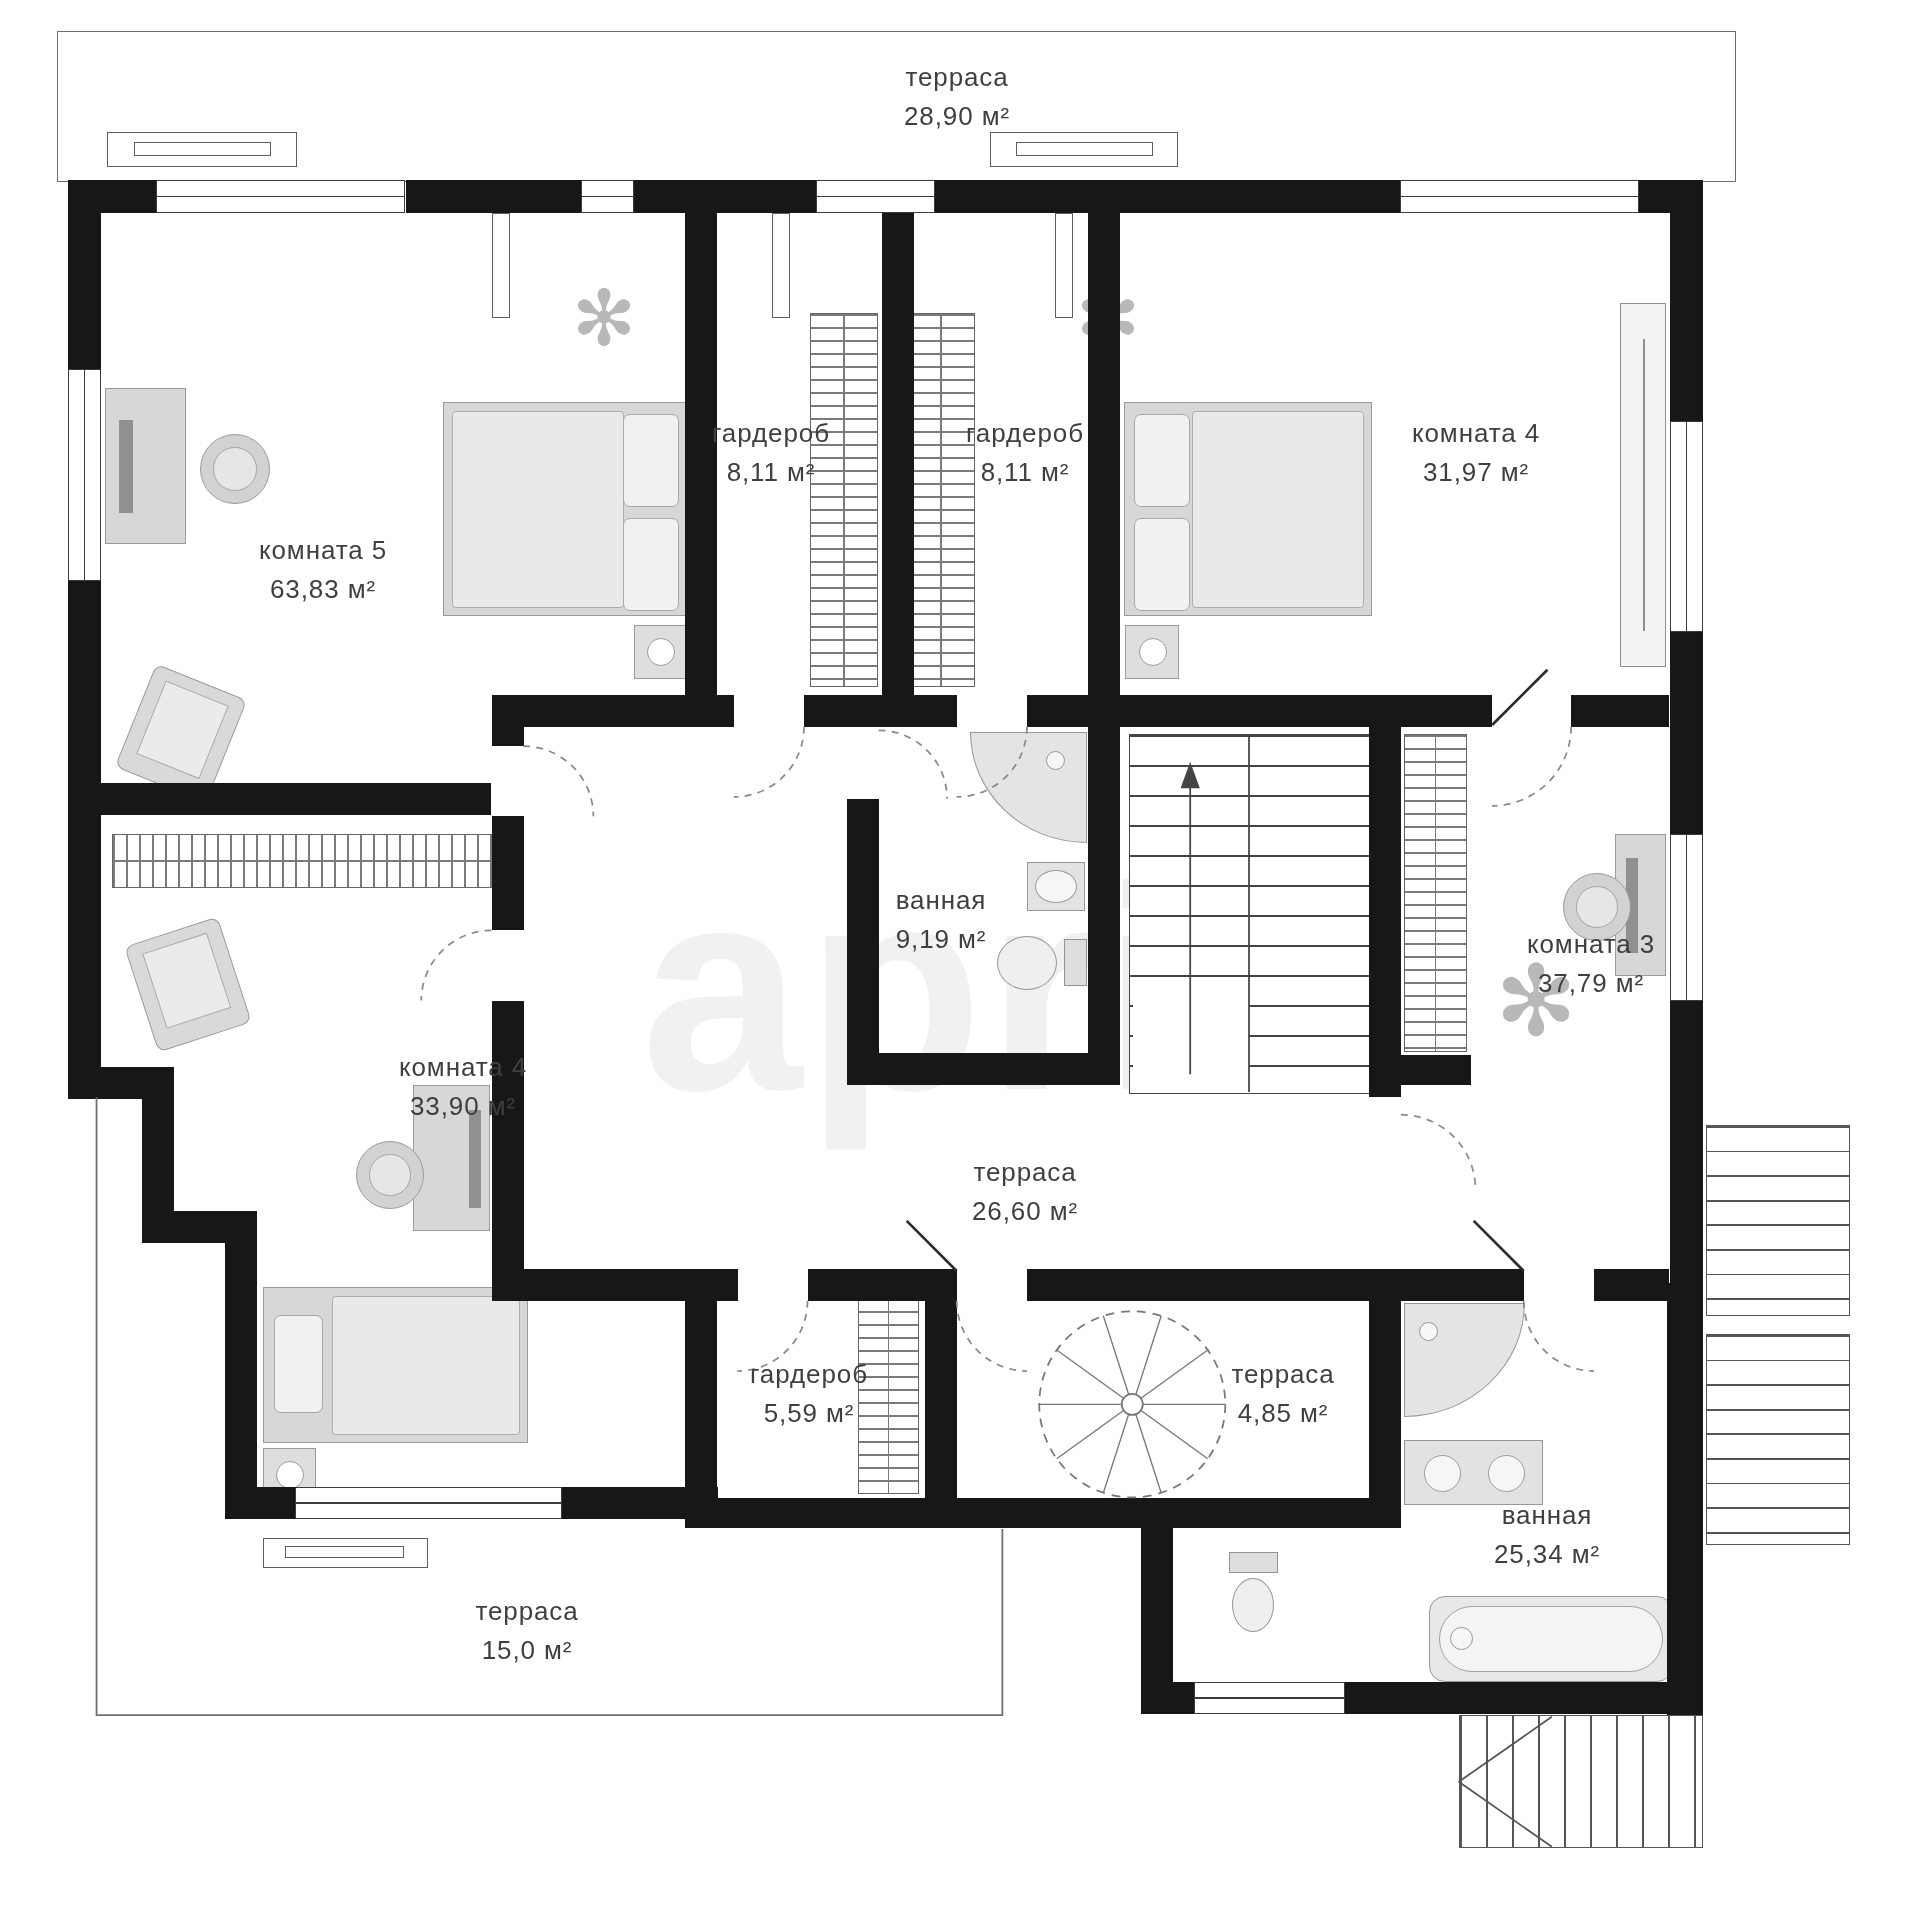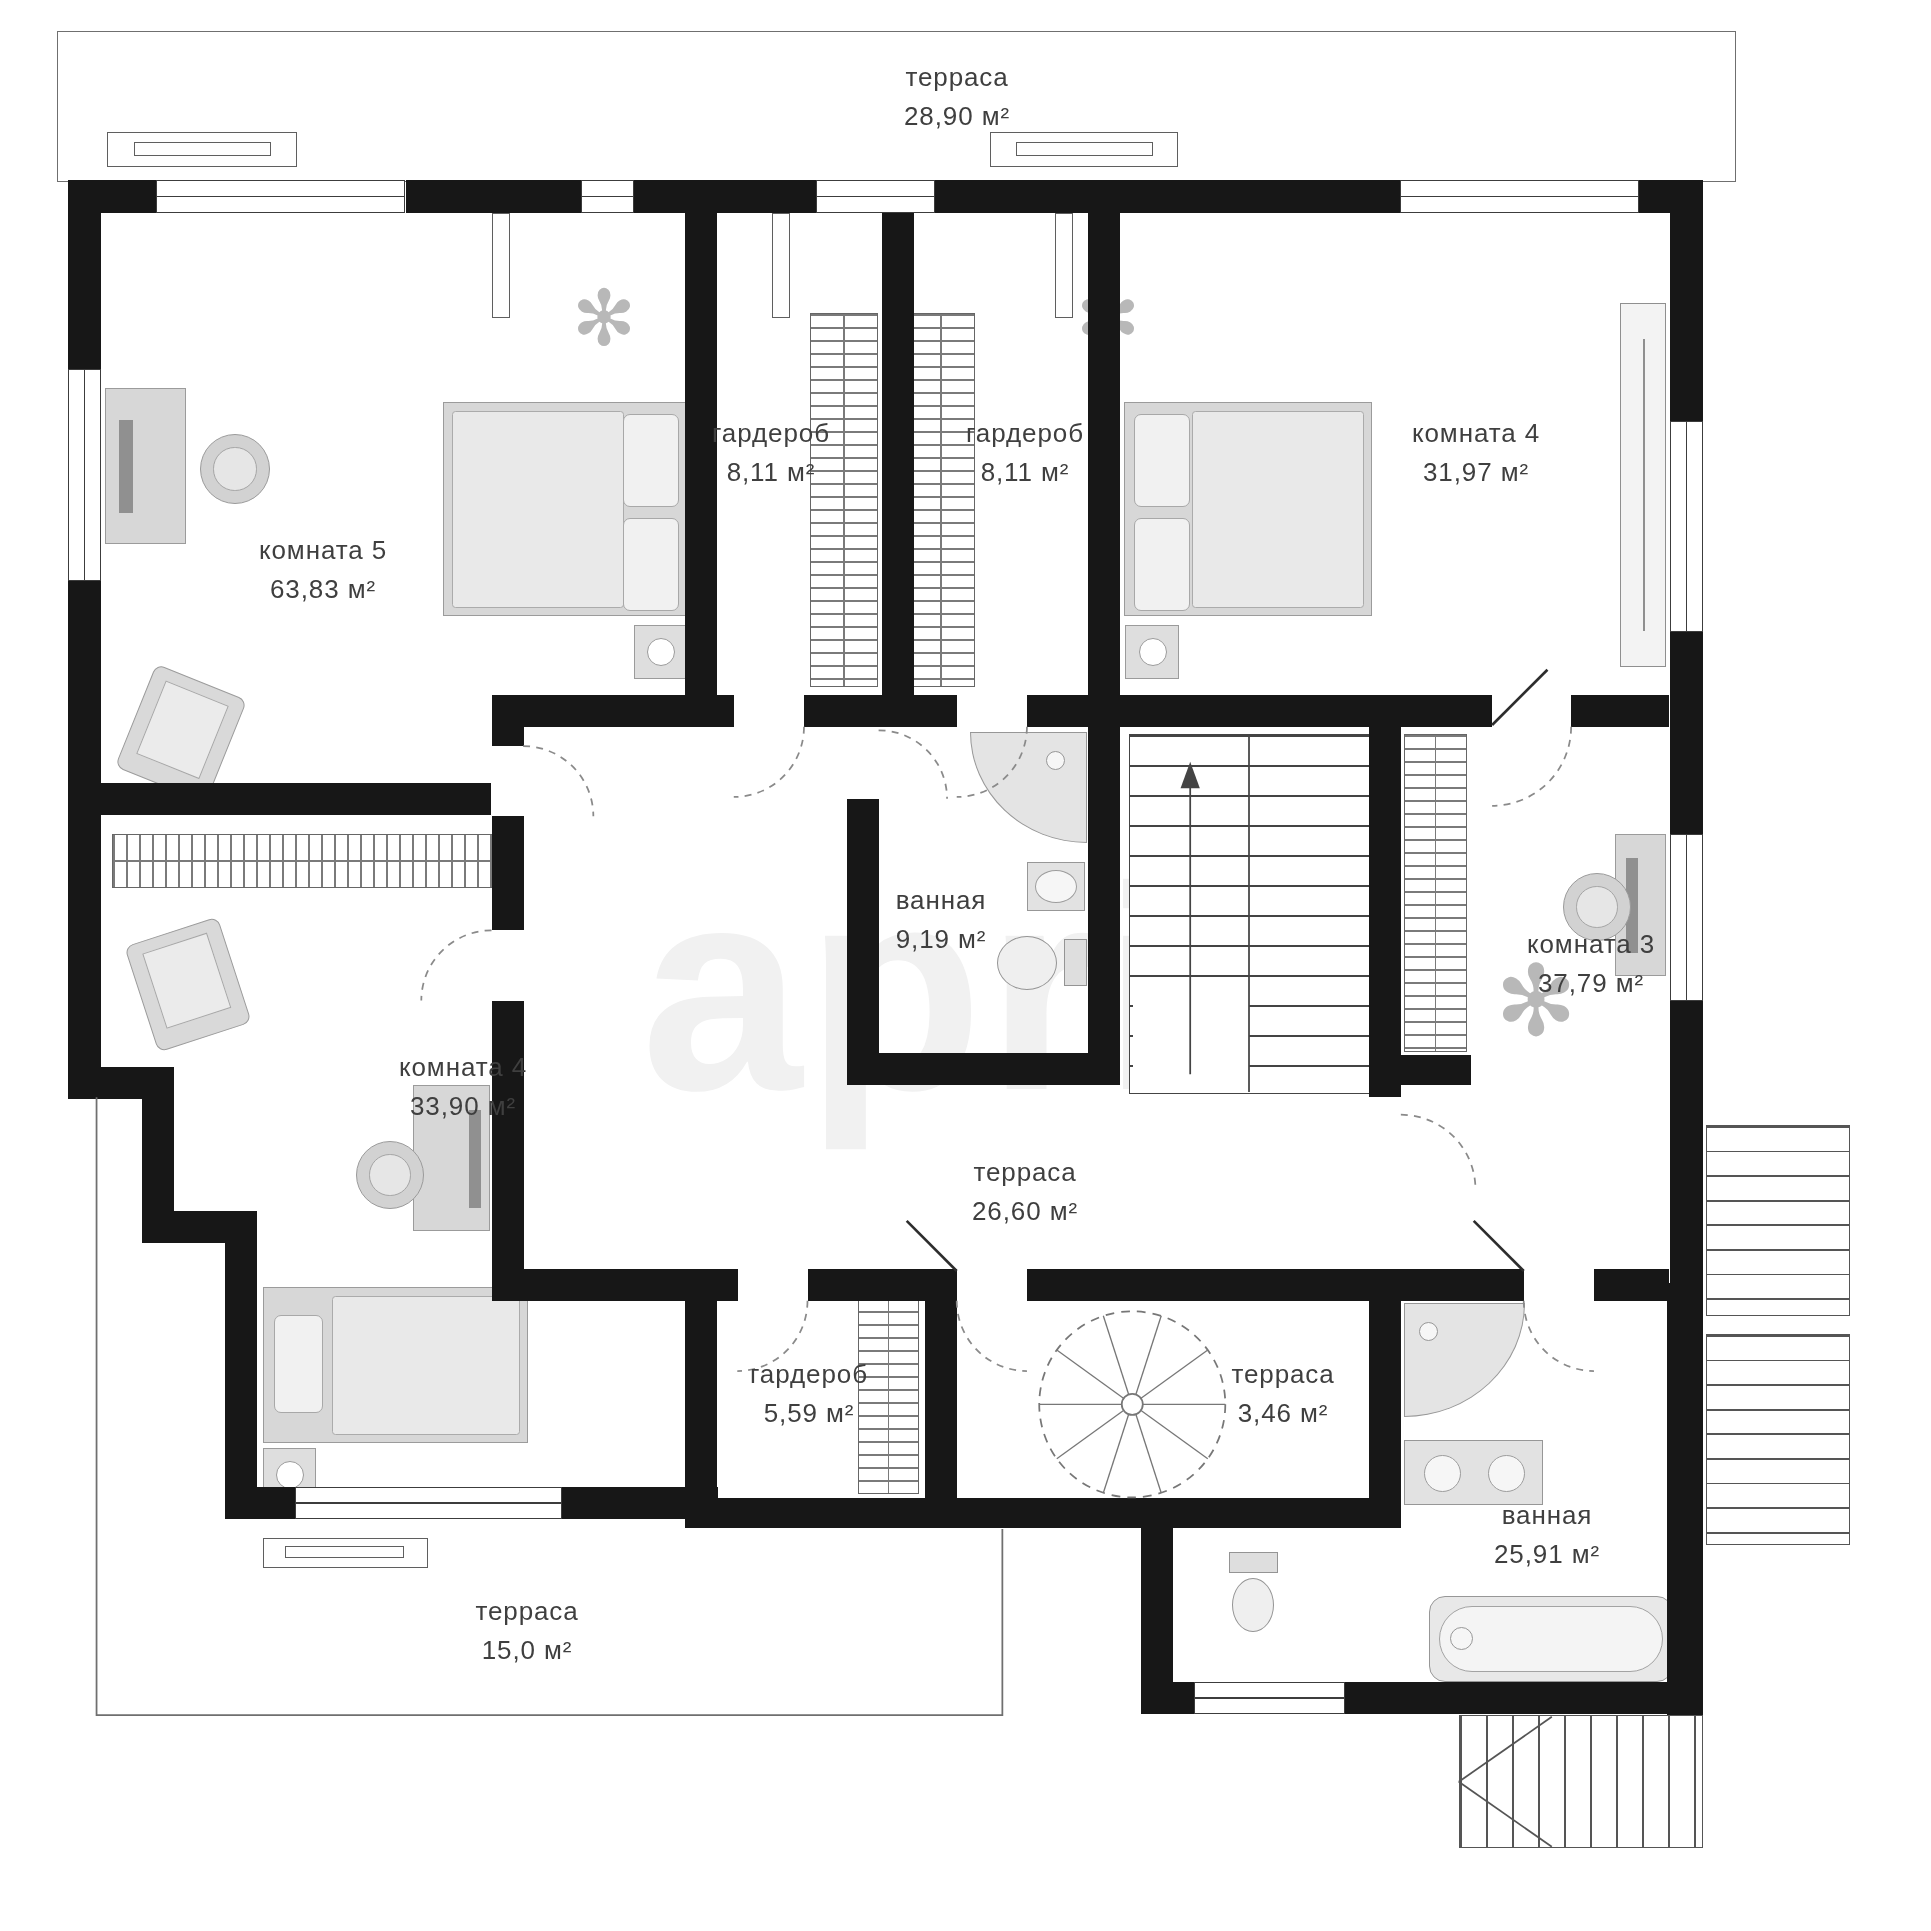--- a/index.html
+++ b/index.html
@@ -285,25 +285,25 @@
   <div class="lbl" style="left:1025px;top:1153px">
     <div>терраса</div>
     <div>26,60 м²</div>
   </div>
   <div class="lbl" style="left:809px;top:1355px">
     <div>гардероб</div>
     <div>5,59 м²</div>
   </div>
   <div class="lbl" style="left:1283px;top:1355px">
     <div>терраса</div>
-    <div>3,46 м²</div>
+    <div>4,85 м²</div>
   </div>
   <div class="lbl" style="left:1547px;top:1496px">
     <div>ванная</div>
-    <div>25,91 м²</div>
+    <div>25,34 м²</div>
   </div>
   <div class="lbl" style="left:527px;top:1592px">
     <div>терраса</div>
     <div>15,0 м²</div>
   </div>
 
 </div>
 
 
 </body></html>

